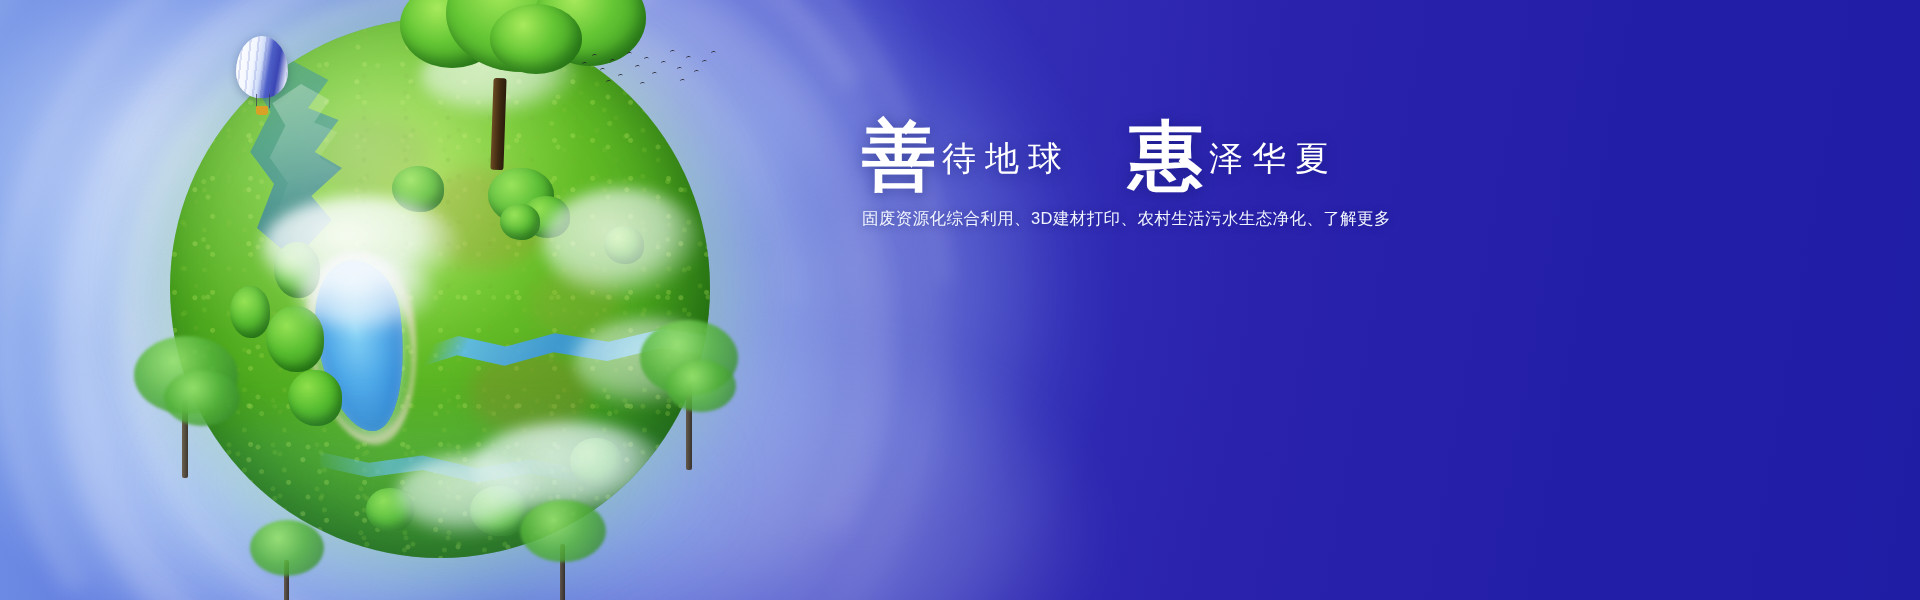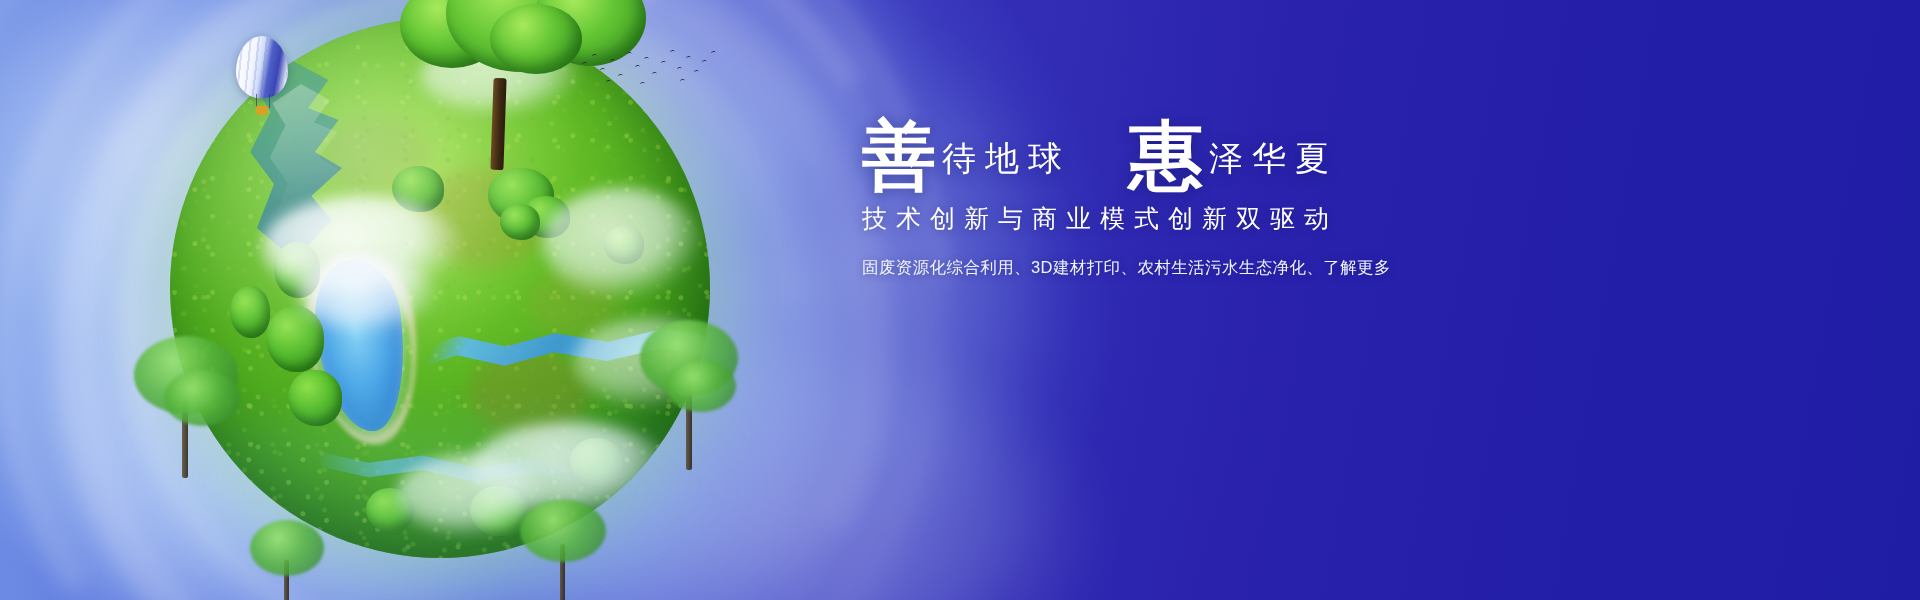--- a/index.html
+++ b/index.html
@@ -309,19 +309,18 @@
   <div class="content">
 
     <div class="headline">
       <span class="big-char">善</span>
       <span class="sub-chars">待地球</span>
       <span class="hl-gap"></span>
       <span class="big-char">惠</span>
       <span class="sub-chars">泽华夏</span>
     </div>
 
-    <div class="tagline">技术创新与商业模式创新双驱动</div>
 
     <div class="desc">固废资源化综合利用、3D建材打印、农村生活污水生态净化、了解更多</div>
 
 
   </div>
 </div>
 
 </body></html>

